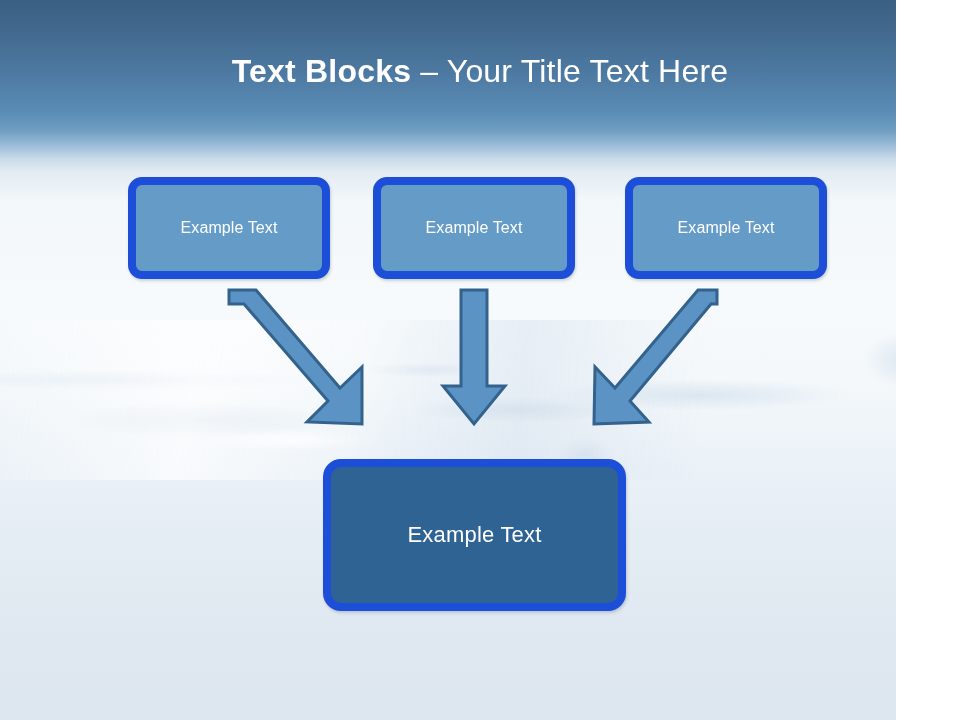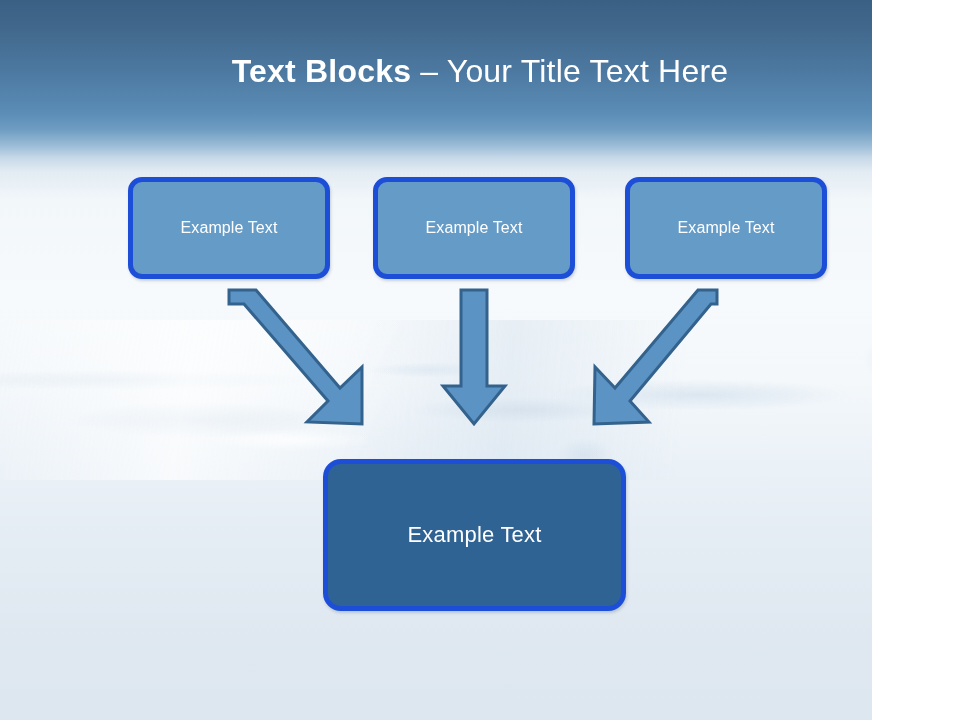--- a/index.html
+++ b/index.html
@@ -7,20 +7,21 @@
     padding: 0;
     background: #ffffff;
   }
   #slide {
     position: relative;
     width: 872px;
     height: 720px;
     overflow: hidden;
     font-family: "Liberation Sans", sans-serif;
     background: #d946ef;
+    padding-left: 24px;
   }
 
   
   .bg-base {
     position: absolute;
     inset: 0;
     background: linear-gradient(to bottom,
         #3a6084 0px,
         #42698d 30px,
         #4c78a0 70px,
@@ -86,21 +87,21 @@
 
   
   .box {
     position: absolute;
     box-sizing: border-box;
     display: flex;
     align-items: center;
     justify-content: center;
     color: #ffffff;
     border-radius: 14px;
-    border: 5px solid #1d4ed8;
+    border: 8px solid #1d4ed8;
     box-shadow: 1px 2px 3px rgba(40,70,100,.22);
   }
   .box-top {
     background: #649bc7;
     font-size: 16px;
     letter-spacing: .1px;
   }
   .box-bottom {
     background: #2f6394;
     font-size: 22px;

